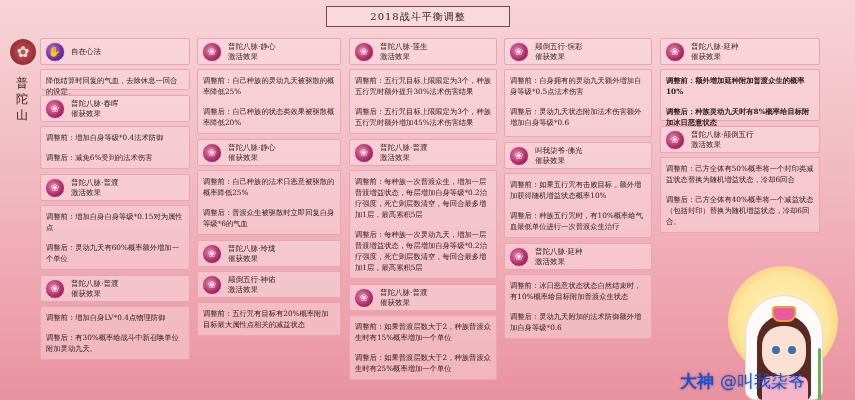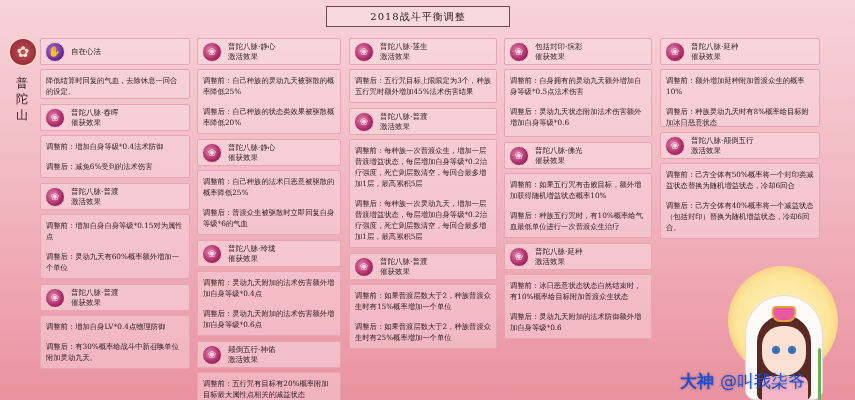--- a/index.html
+++ b/index.html
@@ -93,21 +93,21 @@
   <div>山</div>
 </div>
 
 <div class="col" style="left:40px; width:150px;">
   <div class="skill-head">
     <span class="skill-icon purple">✋</span>
     <div class="skill-names single">
         <span>自在心法</span>
       </div>
   </div>
-  <div class="desc" style="height:30px;">
+  <div class="desc" style="height:21px;">
     <p>降低结算时回复的气血，去除休息一回合的设定。</p>
   </div>
   <div class="skill-head">
     <span class="skill-icon">❀</span>
     <div class="skill-names">
       <span>普陀八脉·春晖</span>
       <span>催获效果</span>
     </div>
   </div>
   <div class="desc">
@@ -161,24 +161,20 @@
     <p><span>调整前：</span><span>自己种族的法术日恶意被驱散的概率降低25%</span></p>
     <p><span>调整后：</span><span>普渡众生被驱散时立即回复自身等级*6的气血</span></p>
   </div>
   <div class="skill-head">
     <span class="skill-icon">❀</span>
     <div class="skill-names">
       <span>普陀八脉·玲珑</span>
       <span>催获效果</span>
     </div>
   </div>
-  <div class="desc">
-    <p><span>调整前：</span><span>灵动九天附加的法术伤害额外增加自身等级*0.4点</span></p>
-    <p><span>调整后：</span><span>灵动九天附加的法术伤害额外增加自身等级*0.6点</span></p>
-  </div>
   <div class="skill-head">
     <span class="skill-icon">❀</span>
     <div class="skill-names">
       <span>颠倒五行·神佑</span>
       <span>激活效果</span>
     </div>
   </div>
   <div class="desc">
     <p><span>调整前：</span><span>五行咒有目标有20%概率附加目标最大属性点相关的减益状态</span></p>
 
@@ -187,20 +183,21 @@
 
 <div class="col" style="left:349px; width:148px;">
   <div class="skill-head">
     <span class="skill-icon">❀</span>
     <div class="skill-names">
       <span>普陀八脉·莲生</span>
       <span>激活效果</span>
     </div>
   </div>
   <div class="desc">
+    <p><span>调整前：</span><span>五行咒目标上限限定为3个，种族五行咒时额外提升30%法术伤害结果</span></p>
     <p><span>调整后：</span><span>五行咒目标上限限定为3个，种族五行咒时额外增加45%法术伤害结果</span></p>
   </div>
   <div class="skill-head">
     <span class="skill-icon">❀</span>
     <div class="skill-names">
       <span>普陀八脉·普渡</span>
       <span>激活效果</span>
     </div>
   </div>
   <div class="desc">
@@ -217,32 +214,32 @@
   <div class="desc">
     <p><span>调整前：</span><span>如果普渡层数大于2，种族普渡众生时有15%概率增加一个单位</span></p>
     <p><span>调整后：</span><span>如果普渡层数大于2，种族普渡众生时有25%概率增加一个单位</span></p>
   </div>
 </div>
 
 <div class="col" style="left:504px; width:148px;">
   <div class="skill-head">
     <span class="skill-icon">❀</span>
     <div class="skill-names">
-      <span>包括封印·缤彩</span>
+      <span>颠倒五行·缤彩</span>
       <span>催获效果</span>
     </div>
   </div>
   <div class="desc" style="height:68px;">
     <p><span>调整前：</span><span>自身拥有的灵动九天额外增加自身等级*0.5点法术伤害</span></p>
     <p><span>调整后：</span><span>灵动九天状态附加法术伤害额外增加自身等级*0.6</span></p>
   </div>
   <div class="skill-head">
     <span class="skill-icon">❀</span>
     <div class="skill-names">
-      <span>普陀八脉·佛光</span>
+      <span>叫我柒爷·佛光</span>
       <span>催获效果</span>
     </div>
   </div>
   <div class="desc">
     <p><span>调整前：</span><span>如果五行咒有击败目标，额外增加获得随机增益状态概率10%</span></p>
     <p><span>调整后：</span><span>种族五行咒时，有10%概率给气血最低单位进行一次普渡众生治疗</span></p>
   </div>
   <div class="skill-head">
     <span class="skill-icon">❀</span>
     <div class="skill-names">
@@ -257,21 +254,21 @@
 </div>
 
 <div class="col" style="left:660px; width:160px;">
   <div class="skill-head">
     <span class="skill-icon">❀</span>
     <div class="skill-names">
       <span>普陀八脉·延种</span>
       <span>催获效果</span>
     </div>
   </div>
-  <div class="desc" style="height:58px;">
+  <div class="desc" style="height:52px;font-weight:bold;">
     <p><span>调整前：</span><span>额外增加延种附加普渡众生的概率10%</span></p>
     <p><span>调整后：</span><span>种族灵动九天时有8%概率给目标附加冰日恶意状态</span></p>
   </div>
   <div class="skill-head">
     <span class="skill-icon">❀</span>
     <div class="skill-names">
       <span>普陀八脉·颠倒五行</span>
       <span>激活效果</span>
     </div>
   </div>

